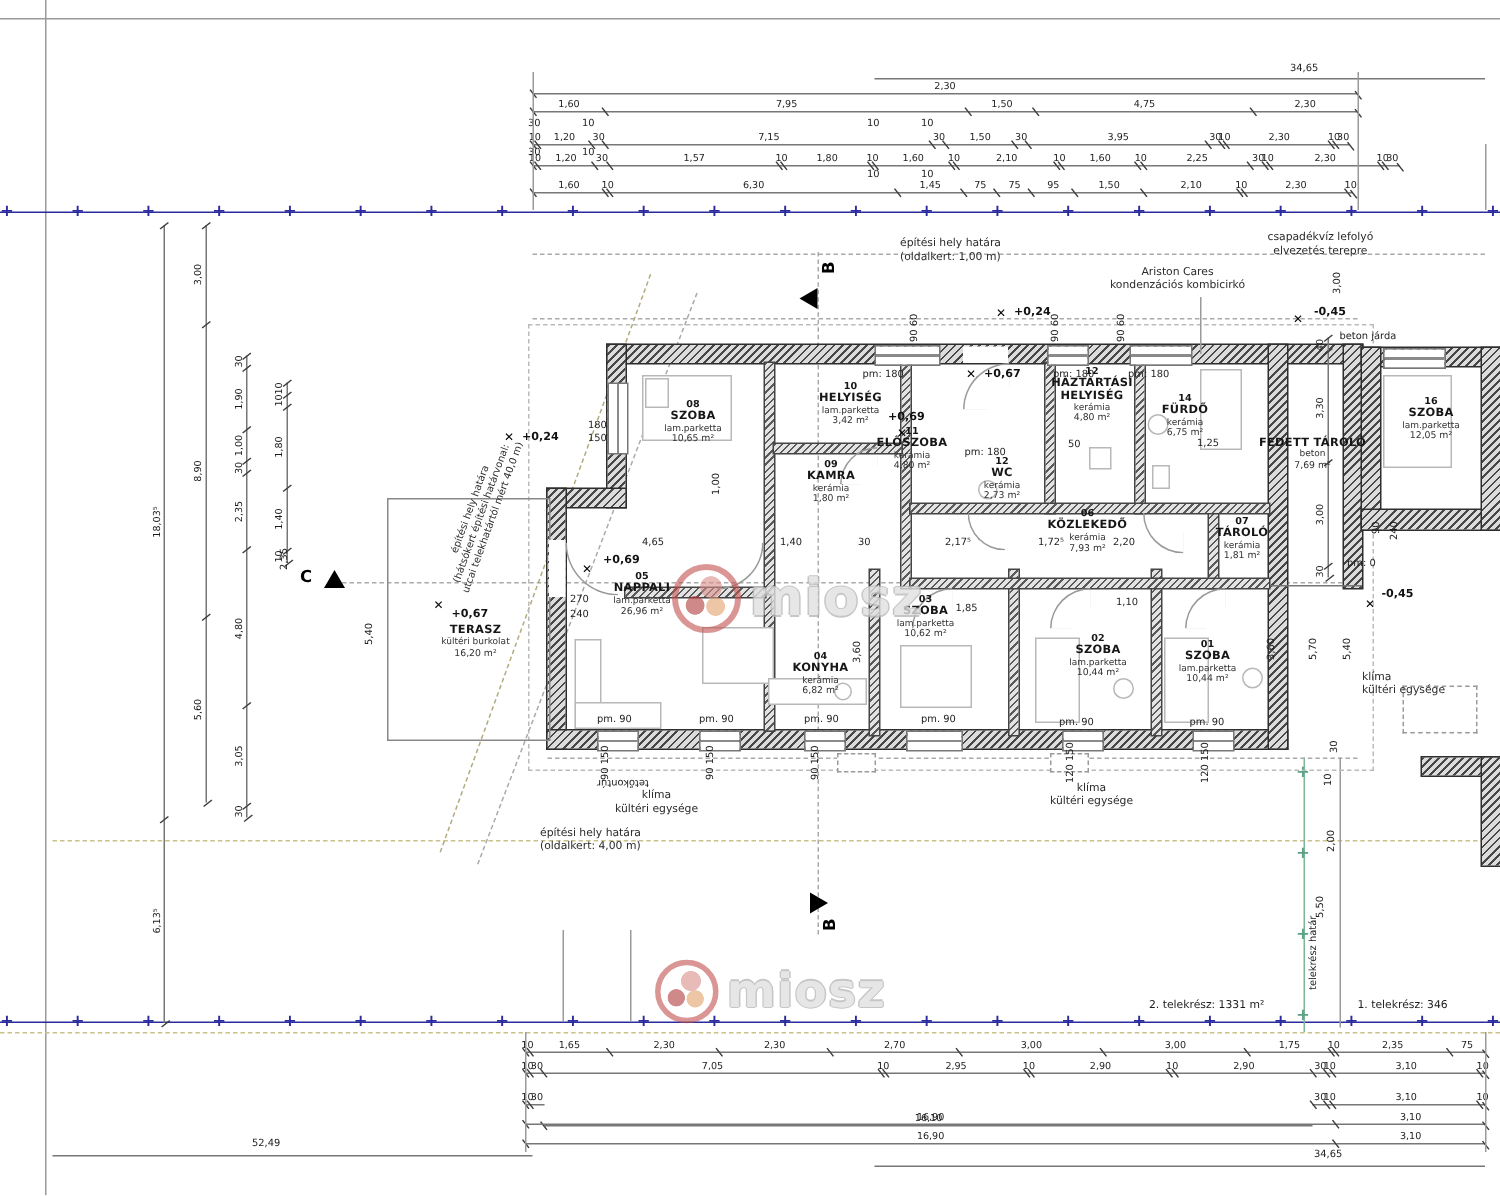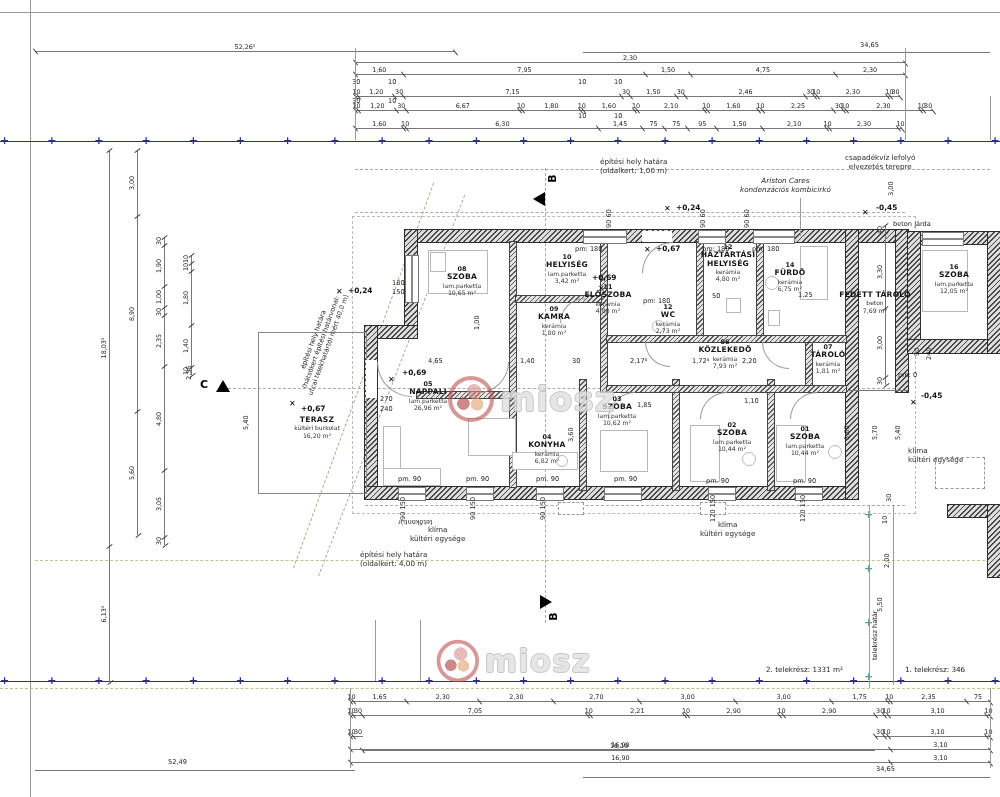--- a/index.html
+++ b/index.html
@@ -234,25 +234,20 @@
   <div class="furn" style="left:922px;top:250px;width:44px;height:60px;"></div>
   <div class="furn" style="left:800px;top:246px;width:26px;height:52px;"></div>
   <div class="furnc" style="left:765px;top:276px;width:12px;height:12px;"></div>
   <div class="furn" style="left:768px;top:310px;width:10px;height:14px;"></div>
   <div class="furn" style="left:726px;top:298px;width:13px;height:13px;"></div>
   <div class="furnc" style="left:652px;top:320px;width:11px;height:11px;"></div>
   <div class="kdash" style="left:935px;top:457px;width:48px;height:30px;"></div>
   <div class="kdash" style="left:558px;top:502px;width:24px;height:11px;"></div>
   <div class="kdash" style="left:700px;top:502px;width:24px;height:11px;"></div>
 
-  <div class="dimrow" style="left:35px;top:42px;width:420px;">
-      <span class="seg" style="flex-grow: 52.265;">
-        <b>52,26⁵</b>
-      </span>
-    </div>
   <div class="dline" style="left:583px;top:52px;width:407px;"></div>
   <span class="lb" style="left:860px;top:42px;">34,65</span>
   <div class="dimrow" style="left:355px;top:53px;width:550px;">
       <span class="seg" style="flex-grow: 2.3;">
         <b>2,30</b>
       </span>
     </div>
   <div class="dimrow" style="left:355px;top:65px;width:550px;">
       <span class="seg" style="flex-grow: 1.6;">
         <b>1,60</b>
@@ -290,21 +285,21 @@
       <span class="seg" style="flex-grow: 0.3;">
         <b>30</b>
       </span>
       <span class="seg" style="flex-grow: 1.5;">
         <b>1,50</b>
       </span>
       <span class="seg" style="flex-grow: 0.3;">
         <b>30</b>
       </span>
       <span class="seg" style="flex-grow: 3.95;">
-        <b>2,46</b>
+        <b>3,95</b>
       </span>
       <span class="seg" style="flex-grow: 0.3;">
         <b>30</b>
       </span>
       <span class="seg" style="flex-grow: 0.1;">
         <b>10</b>
       </span>
       <span class="seg" style="flex-grow: 2.3;">
         <b>2,30</b>
       </span>
@@ -321,21 +316,21 @@
       <span class="seg" style="flex-grow: 0.1;">
         <b>10</b>
       </span>
       <span class="seg" style="flex-grow: 1.2;">
         <b>1,20</b>
       </span>
       <span class="seg" style="flex-grow: 0.3;">
         <b>30</b>
       </span>
       <span class="seg" style="flex-grow: 3.55;">
-        <b>6,67</b>
+        <b>1,57</b>
       </span>
       <span class="seg" style="flex-grow: 0.1;">
         <b>10</b>
       </span>
       <span class="seg" style="flex-grow: 1.8;">
         <b>1,80</b>
       </span>
       <span class="seg" style="flex-grow: 0.1;">
         <b>10</b>
       </span>
@@ -459,21 +454,21 @@
       <span class="seg" style="flex-grow: 0.3;">
         <b>30</b>
       </span>
       <span class="seg" style="flex-grow: 7.05;">
         <b>7,05</b>
       </span>
       <span class="seg" style="flex-grow: 0.1;">
         <b>10</b>
       </span>
       <span class="seg" style="flex-grow: 2.95;">
-        <b>2,21</b>
+        <b>2,95</b>
       </span>
       <span class="seg" style="flex-grow: 0.1;">
         <b>10</b>
       </span>
       <span class="seg" style="flex-grow: 2.9;">
         <b>2,90</b>
       </span>
       <span class="seg" style="flex-grow: 0.1;">
         <b>10</b>
       </span>
@@ -733,21 +728,21 @@
   <span class="lvl" style="left:921px;top:391px;">-0,45</span>
 
   <div class="ann" style="left:600px;top:157px;text-align:left;">
     <span>építési hely határa</span><br>
     <span>(oldalkert: 1,00 m)</span>
   </div>
   <div class="ann" style="left:845px;top:153px;">
     <span>csapadékvíz lefolyó</span><br>
     <span>elvezetés terepre</span>
   </div>
-  <div class="ann" style="left:740px;top:176px;font-style:italic;">
+  <div class="ann" style="left:740px;top:176px;">
     <span>Ariston Cares</span><br>
     <span>kondenzációs kombicirkó</span>
   </div>
   <div class="vline" style="left:800px;top:198px;height:38px;"></div>
   <span class="lb" style="left:893px;top:221px;">beton járda</span>
   <div class="ann" style="left:268px;top:330px;transform:rotate(-70deg);font-size:6.6px;">
     <span>építési hely határa</span><br>
     <span>(hátsókert építési határvonal:</span><br>
     <span>utcai telekhatártól mért 40,0 m)</span>
   </div>

